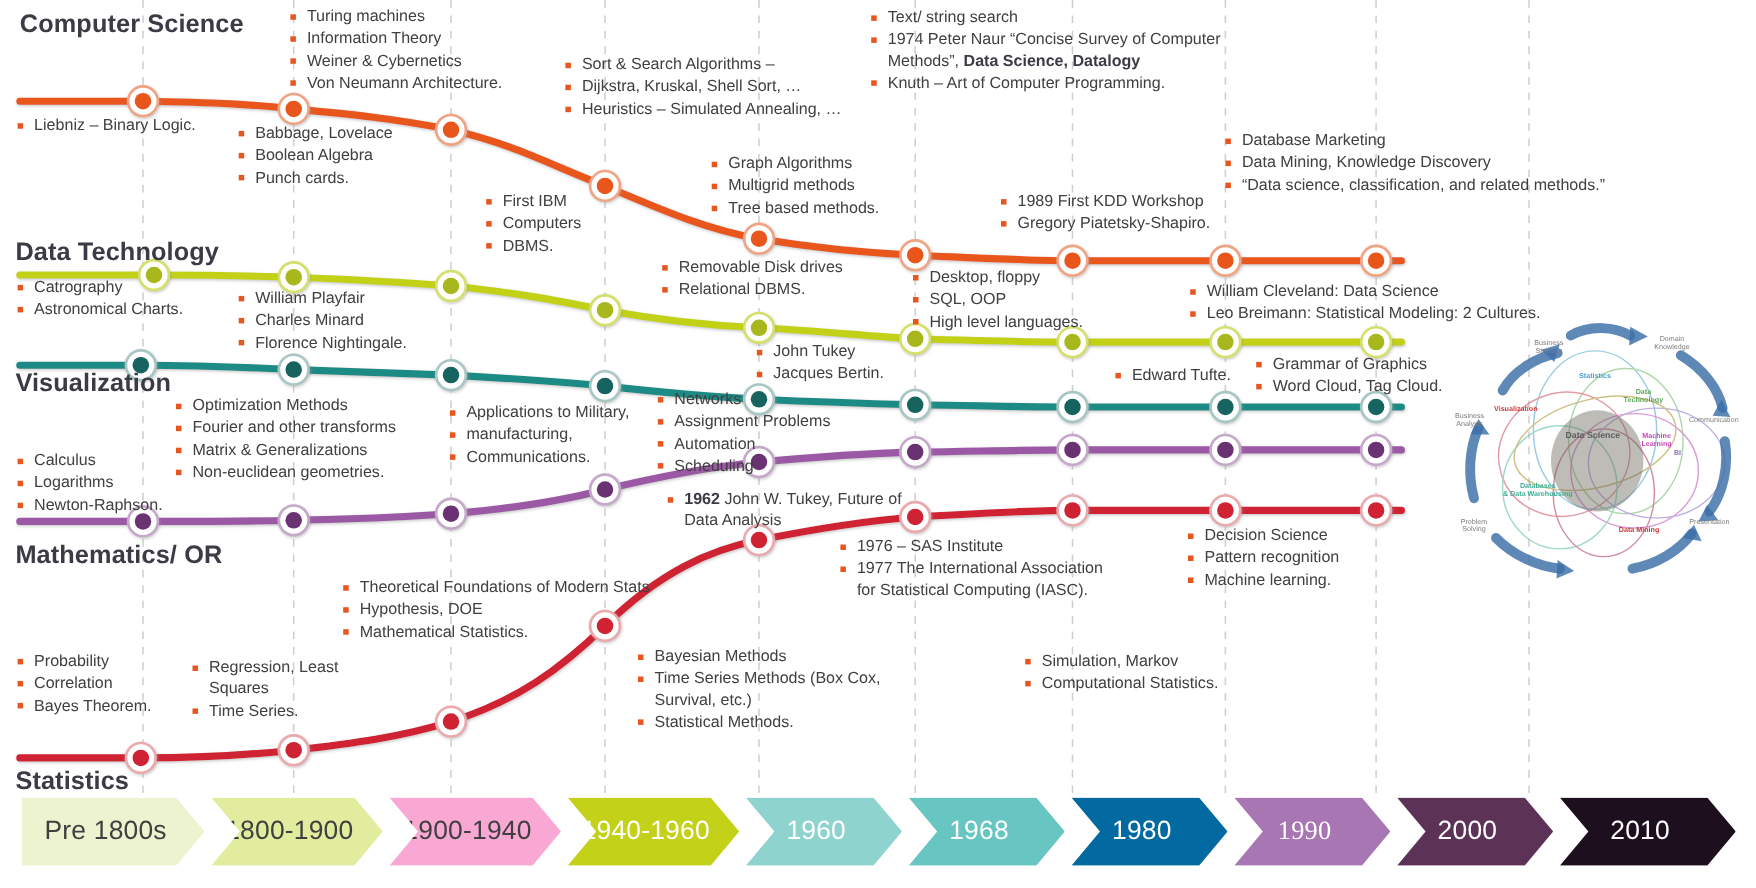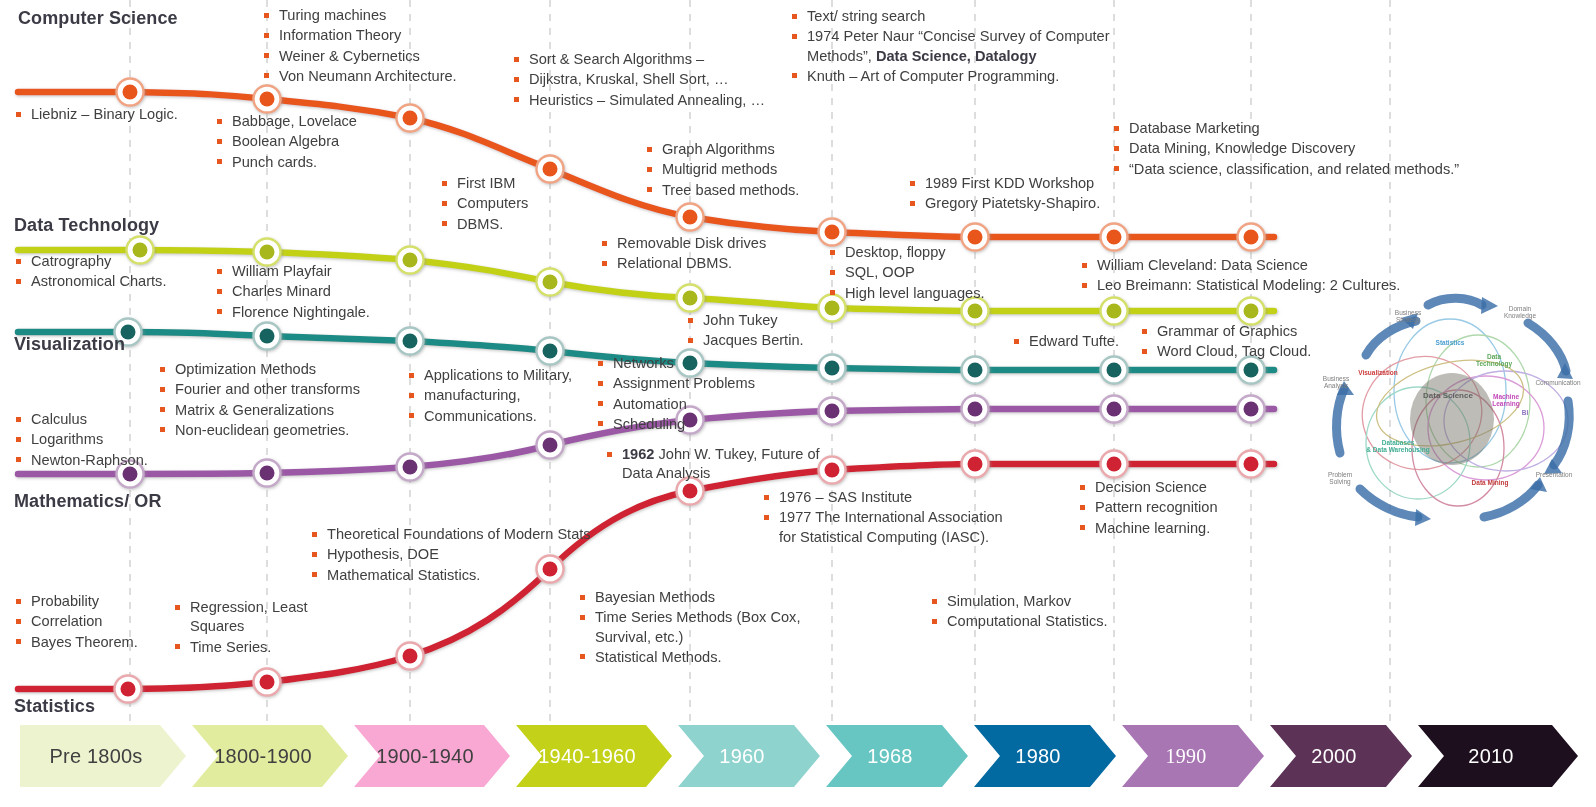--- a/index.html
+++ b/index.html
@@ -7,21 +7,21 @@
   #stage{position:relative;width:1596px;height:807px;}
 
   
   #gridsvg,#linesvg{position:absolute;left:0;top:0;width:1596px;height:807px;}
   #gridsvg{z-index:1;}
   #linesvg{z-index:2;}
 
   
   .rowlabel{
     position:absolute;z-index:6;
-    font-weight:bold;font-size:18px;color:#3b3b46;
+    font-weight:bold;font-size:23px;color:#3b3b46;
     white-space:nowrap;letter-spacing:.1px;
   }
 
   
   .block{position:absolute;z-index:5;}
   .block ul{list-style:none;margin:0;padding:0;}
   .block li{
     position:relative;
     padding-left:17px;
     font-size:14.6px;
@@ -35,21 +35,21 @@
     width:5px;height:5px;background:#e8561f;
   }
   .block li b{font-weight:bold;color:#3b3b46;}
 
   
   #timeline{position:absolute;left:20px;top:725px;height:62px;z-index:7;display:flex;}
   .seg{
     position:relative;height:62px;
     display:flex;align-items:center;justify-content:center;
     margin-right:6px;
-    font-size:20px;letter-spacing:.2px;
+    font-size:24px;letter-spacing:.2px;
   }
   .seg span{position:relative;z-index:2;padding-right:14px;}
 
   
   #venn{position:absolute;left:1300px;top:283px;width:288px;height:246px;z-index:4;}
   #venn .cap{
     position:absolute;left:108px;top:108px;width:80px;
     text-align:center;font-size:8px;color:#5e5e5e;font-weight:bold;
   }
   .vlab{position:absolute;font-size:6.5px;color:#7d7d7d;text-align:center;line-height:1.15;white-space:pre-line;}

